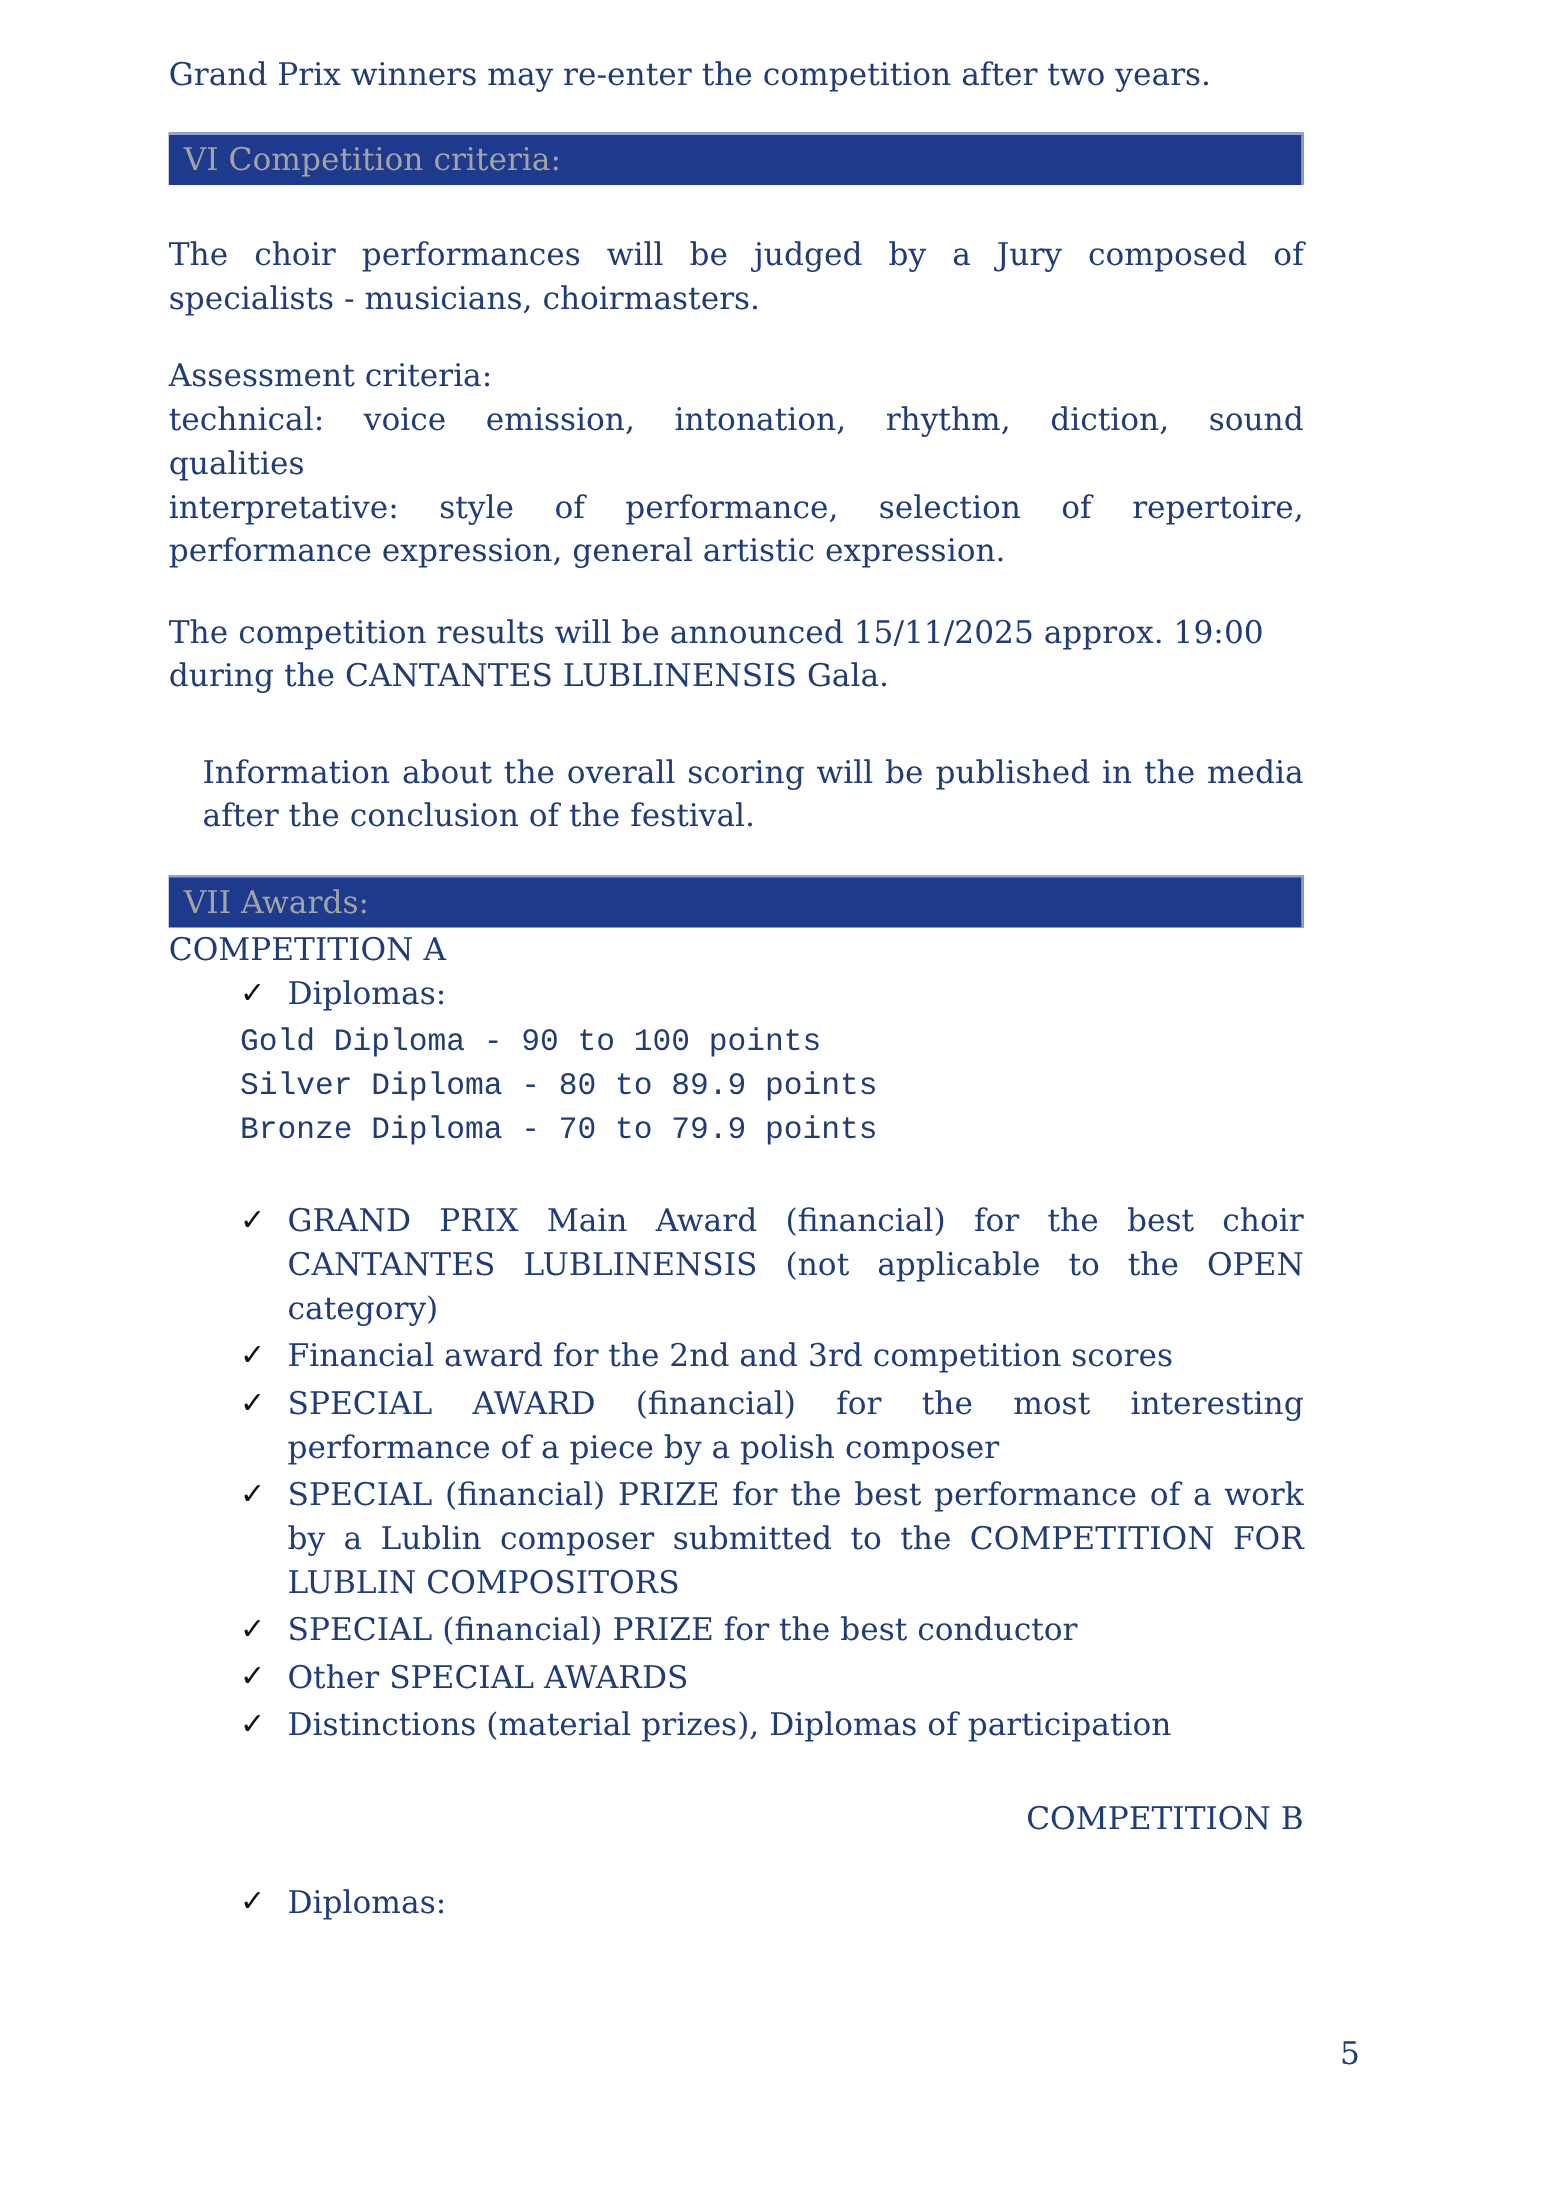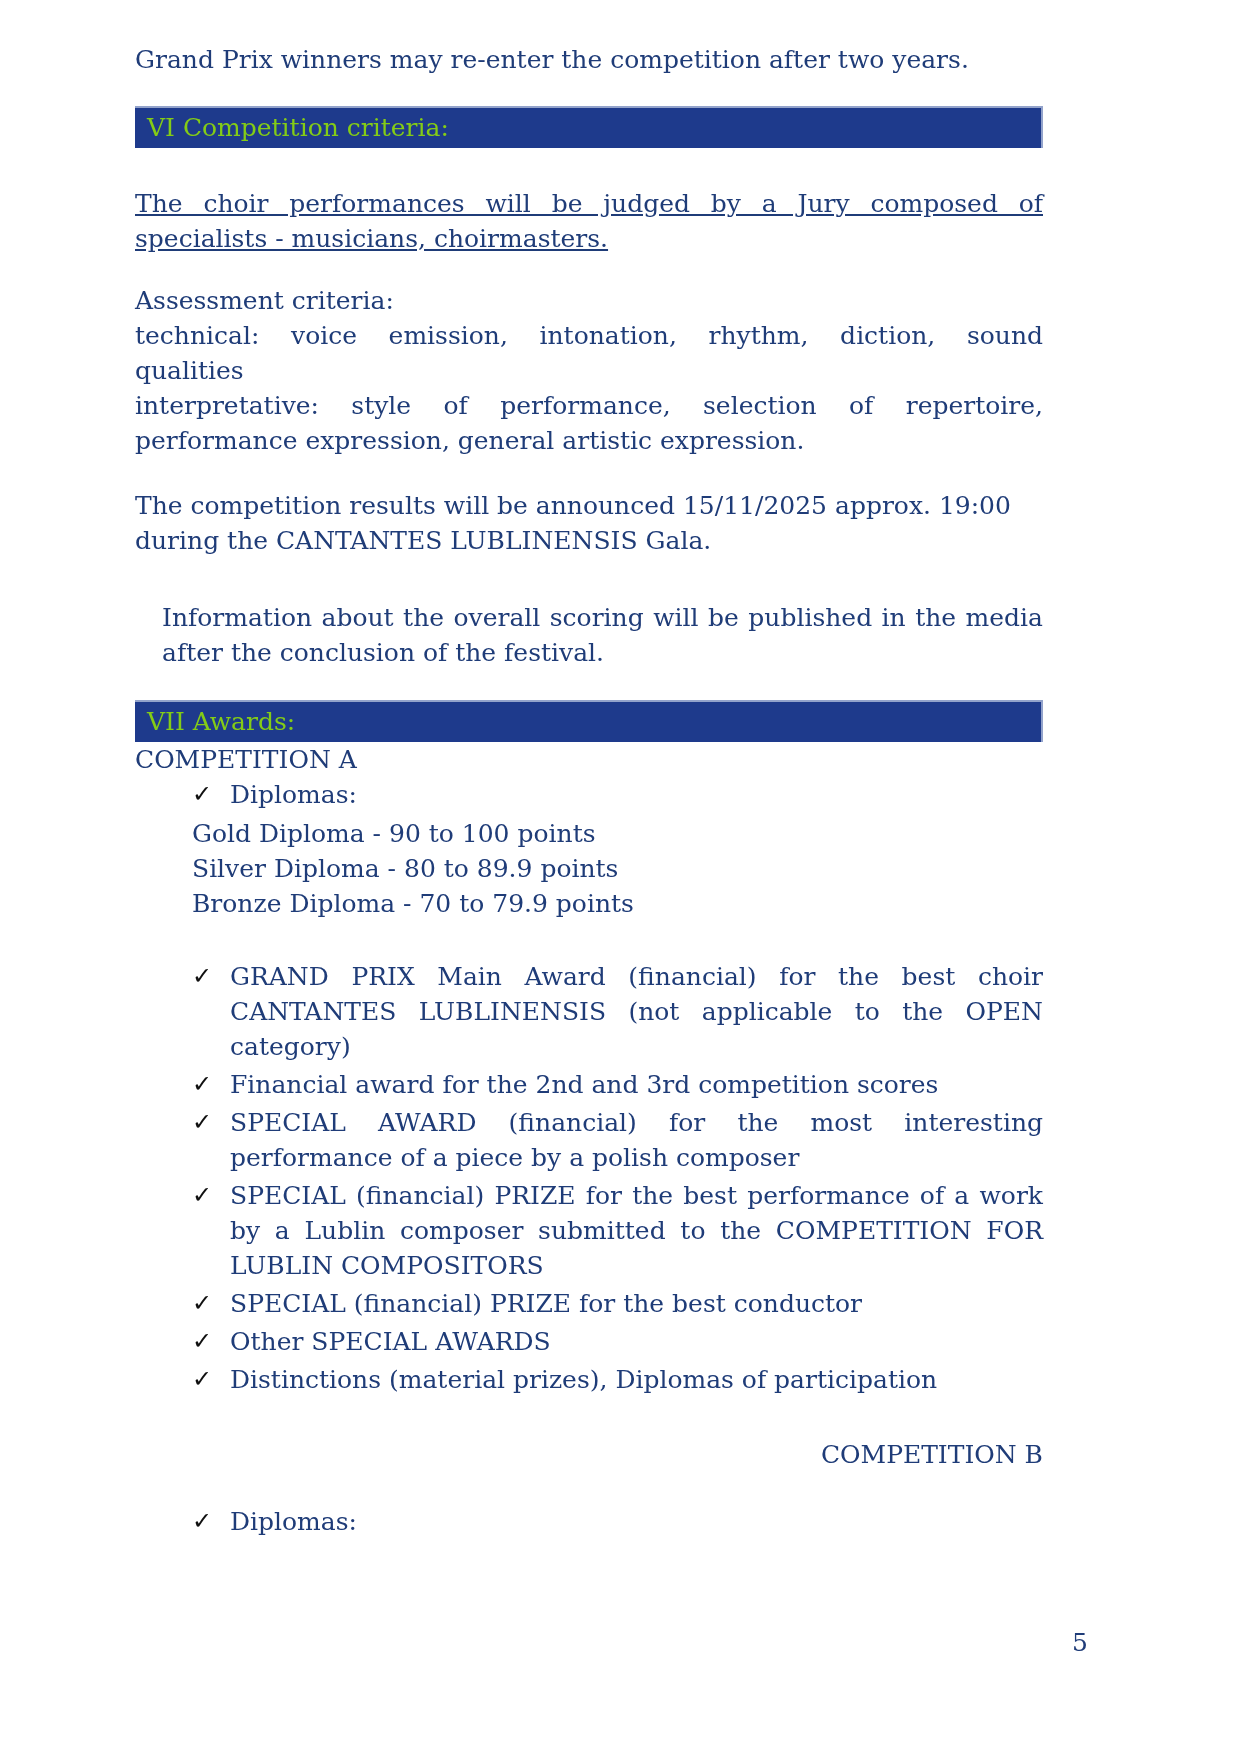--- a/index.html
+++ b/index.html
@@ -11,36 +11,36 @@
   }
   .page{position:relative;width:1241px;height:1464px;background:#ffffff;padding-left:26px;}
   .content{
     position:absolute;left:135px;top:42px;width:908px;
     font-size:25px;line-height:35px;
   }
   .line{text-align:left;}
   .jline{text-align:justify;text-align-last:justify;}
   .bar{
     box-sizing:border-box;width:908px;
-    background:#1E3A8C;color:#84cc16;
+    background:#1E3A8C;color:#a3a3a3;
     border-top:2px solid #93A3CB;border-right:2px solid #93A3CB;
     padding:2px 12px 3px 12px;
   }
   .bar-vi{margin-top:29px;}
   .bar-vii{margin-top:30px;}
-  .para-jury{margin-top:38px;text-decoration:underline;}
+  .para-jury{margin-top:38px;}
   .para-assessment{margin-top:27px;}
   .para-results{margin-top:30px;}
   .para-media{margin-top:42px;margin-left:27px;}
   .comp-a-title{}
   .comp-b-title{margin-top:40px;text-align:right;}
   .check-item{display:flex;padding-left:57px;margin-bottom:3px;}
   .check-item .check{flex:0 0 38px;color:#101010;font-size:24px;}
   .check-item .check-text{flex:1 1 auto;min-width:0;}
-  .diploma-lines{margin-left:57px;margin-top:4px;}
+  .diploma-lines{margin-left:57px;margin-top:4px;font-family:Liberation Mono, monospace;}
   .awards-list{margin-top:38px;}
   .diplomas-b{margin-top:32px;}
   .page-number{
     position:absolute;left:1072px;top:1628px;
     font-size:25px;line-height:30px;
   }
 </style>
 </head>
 <body>
 

